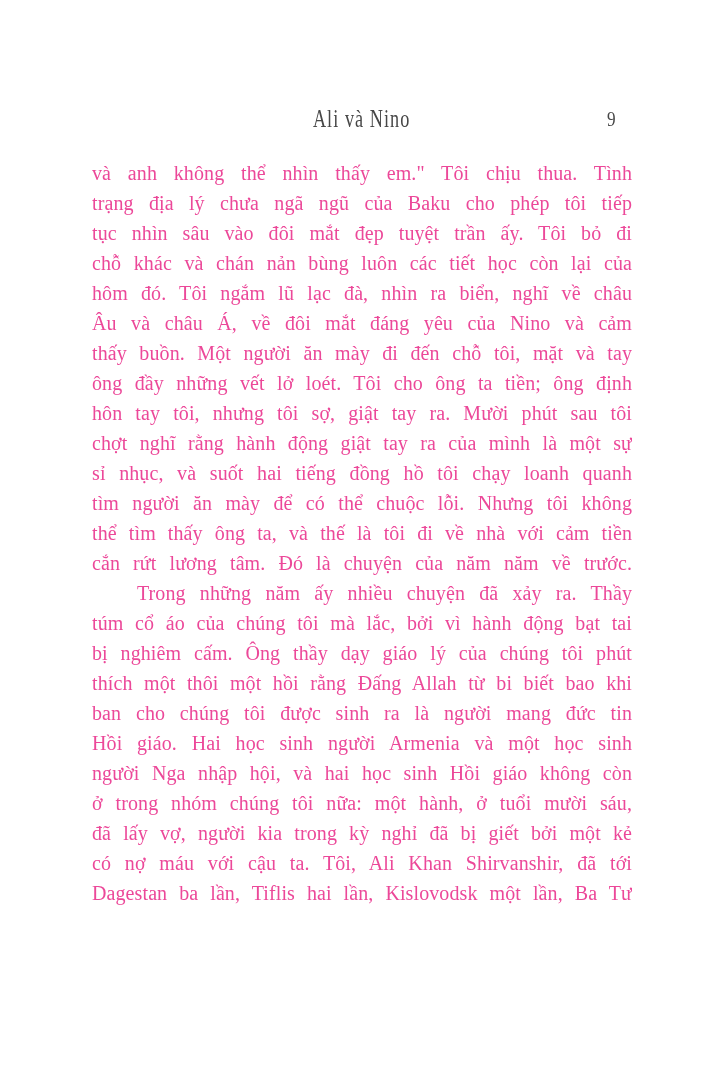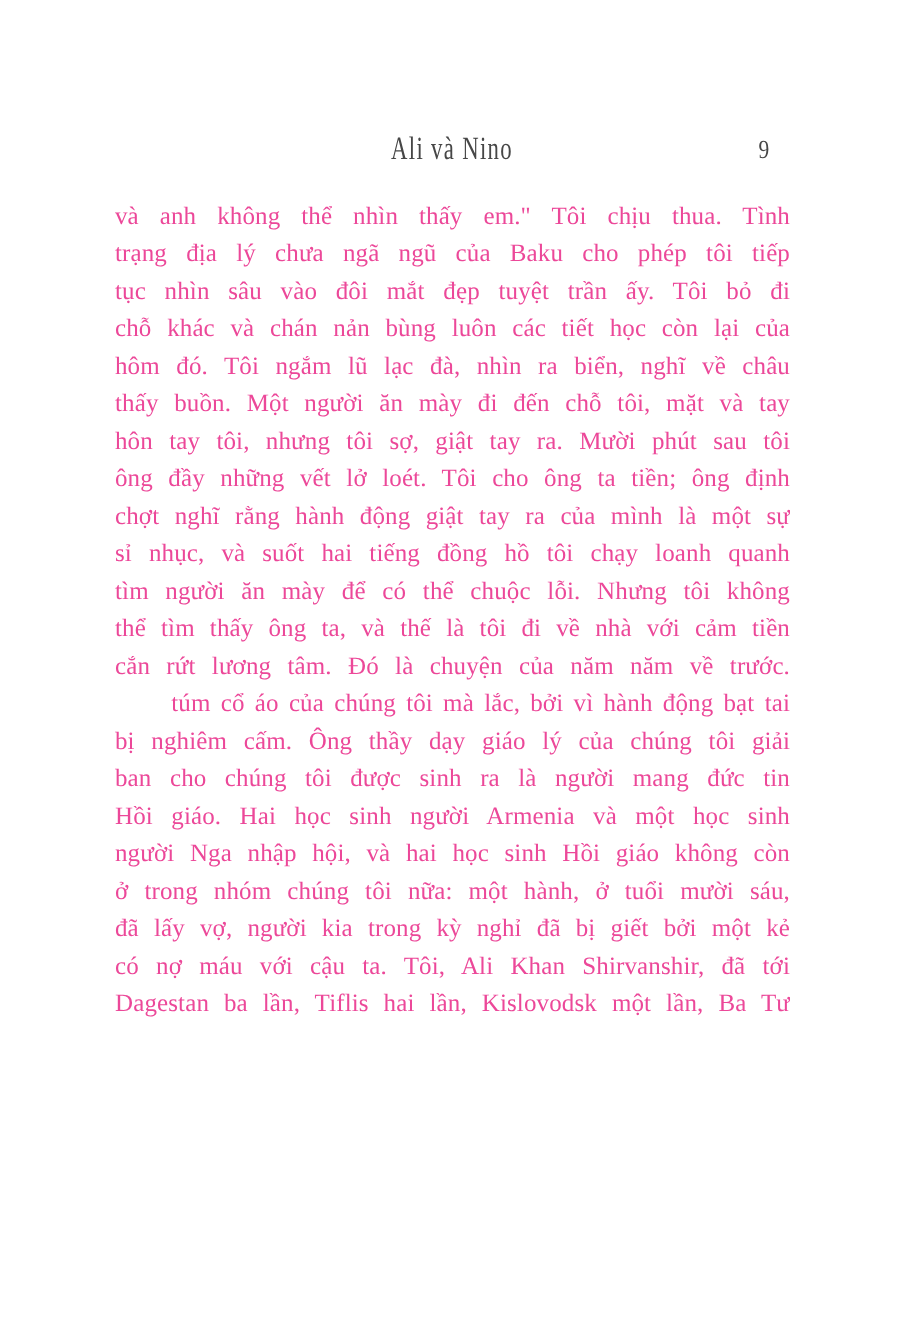--- a/index.html
+++ b/index.html
@@ -90,32 +90,35 @@
     <span class="page-number">9</span>
   </div>
 
   <div class="text-block" style="color: #ec4899;">
       <div class="para">
         <div class="line">và anh không thể nhìn thấy em." Tôi chịu thua. Tình</div>
         <div class="line">trạng địa lý chưa ngã ngũ của Baku cho phép tôi tiếp</div>
         <div class="line">tục nhìn sâu vào đôi mắt đẹp tuyệt trần ấy. Tôi bỏ đi</div>
         <div class="line">chỗ khác và chán nản bùng luôn các tiết học còn lại của</div>
         <div class="line">hôm đó. Tôi ngắm lũ lạc đà, nhìn ra biển, nghĩ về châu</div>
+        <div class="line">Âu và châu Á, về đôi mắt đáng yêu của Nino và cảm</div>
         <div class="line">thấy buồn. Một người ăn mày đi đến chỗ tôi, mặt và tay</div>
+        <div class="line">ông đầy những vết lở loét. Tôi cho ông ta tiền; ông định</div>
         <div class="line">hôn tay tôi, nhưng tôi sợ, giật tay ra. Mười phút sau tôi</div>
-        <div class="line">ông đầy những vết lở loét. Tôi cho ông ta tiền; ông định</div>
         <div class="line">chợt nghĩ rằng hành động giật tay ra của mình là một sự</div>
         <div class="line">sỉ nhục, và suốt hai tiếng đồng hồ tôi chạy loanh quanh</div>
         <div class="line">tìm người ăn mày để có thể chuộc lỗi. Nhưng tôi không</div>
         <div class="line">thể tìm thấy ông ta, và thế là tôi đi về nhà với cảm tiền</div>
         <div class="line">cắn rứt lương tâm. Đó là chuyện của năm năm về trước.</div>
       </div>
       <div class="para indent">
+        <div class="line">Trong những năm ấy nhiều chuyện đã xảy ra. Thầy</div>
         <div class="line">túm cổ áo của chúng tôi mà lắc, bởi vì hành động bạt tai</div>
-        <div class="line">bị nghiêm cấm. Ông thầy dạy giáo lý của chúng tôi giải</div>
+        <div class="line">bị nghiêm cấm. Ông thầy dạy giáo lý của chúng tôi phút</div>
+        <div class="line">thích một thôi một hồi rằng Đấng Allah từ bi biết bao khi</div>
         <div class="line">ban cho chúng tôi được sinh ra là người mang đức tin</div>
         <div class="line">Hồi giáo. Hai học sinh người Armenia và một học sinh</div>
         <div class="line">người Nga nhập hội, và hai học sinh Hồi giáo không còn</div>
         <div class="line">ở trong nhóm chúng tôi nữa: một hành, ở tuổi mười sáu,</div>
         <div class="line">đã lấy vợ, người kia trong kỳ nghỉ đã bị giết bởi một kẻ</div>
         <div class="line">có nợ máu với cậu ta. Tôi, Ali Khan Shirvanshir, đã tới</div>
         <div class="line">Dagestan ba lần, Tiflis hai lần, Kislovodsk một lần, Ba Tư</div>
       </div>
     </div>
 

